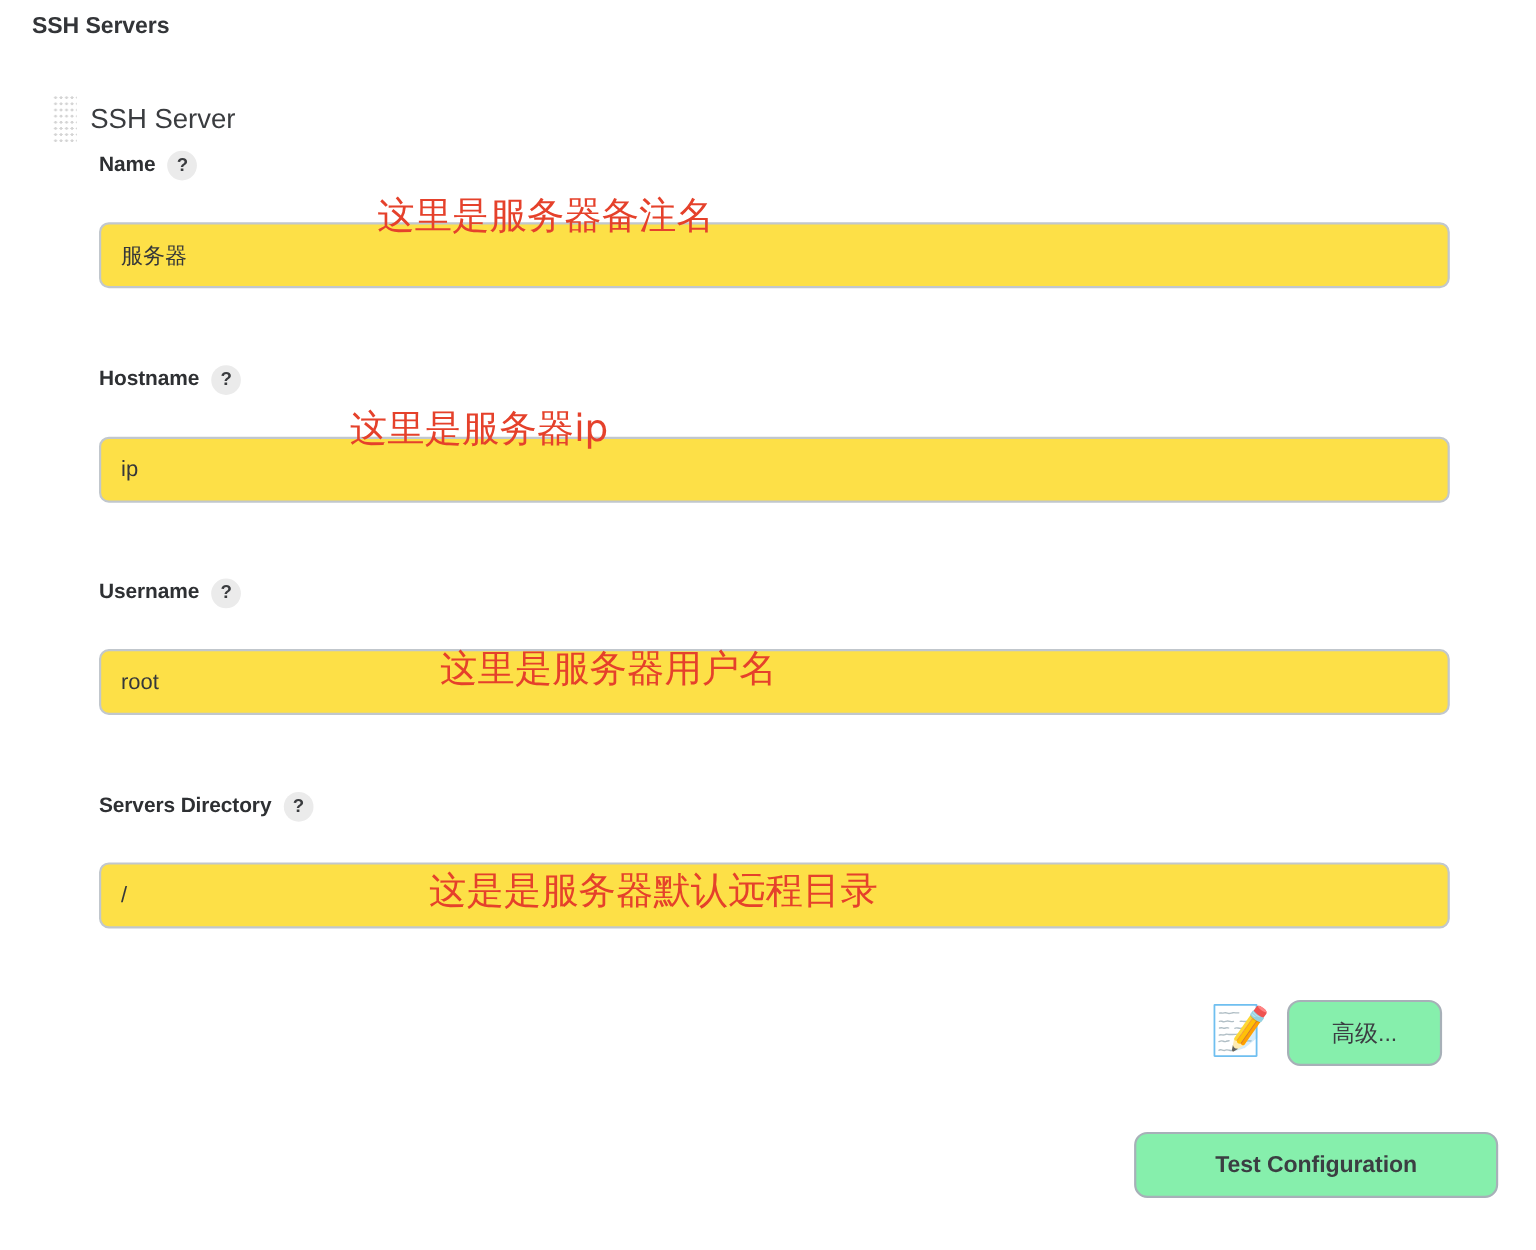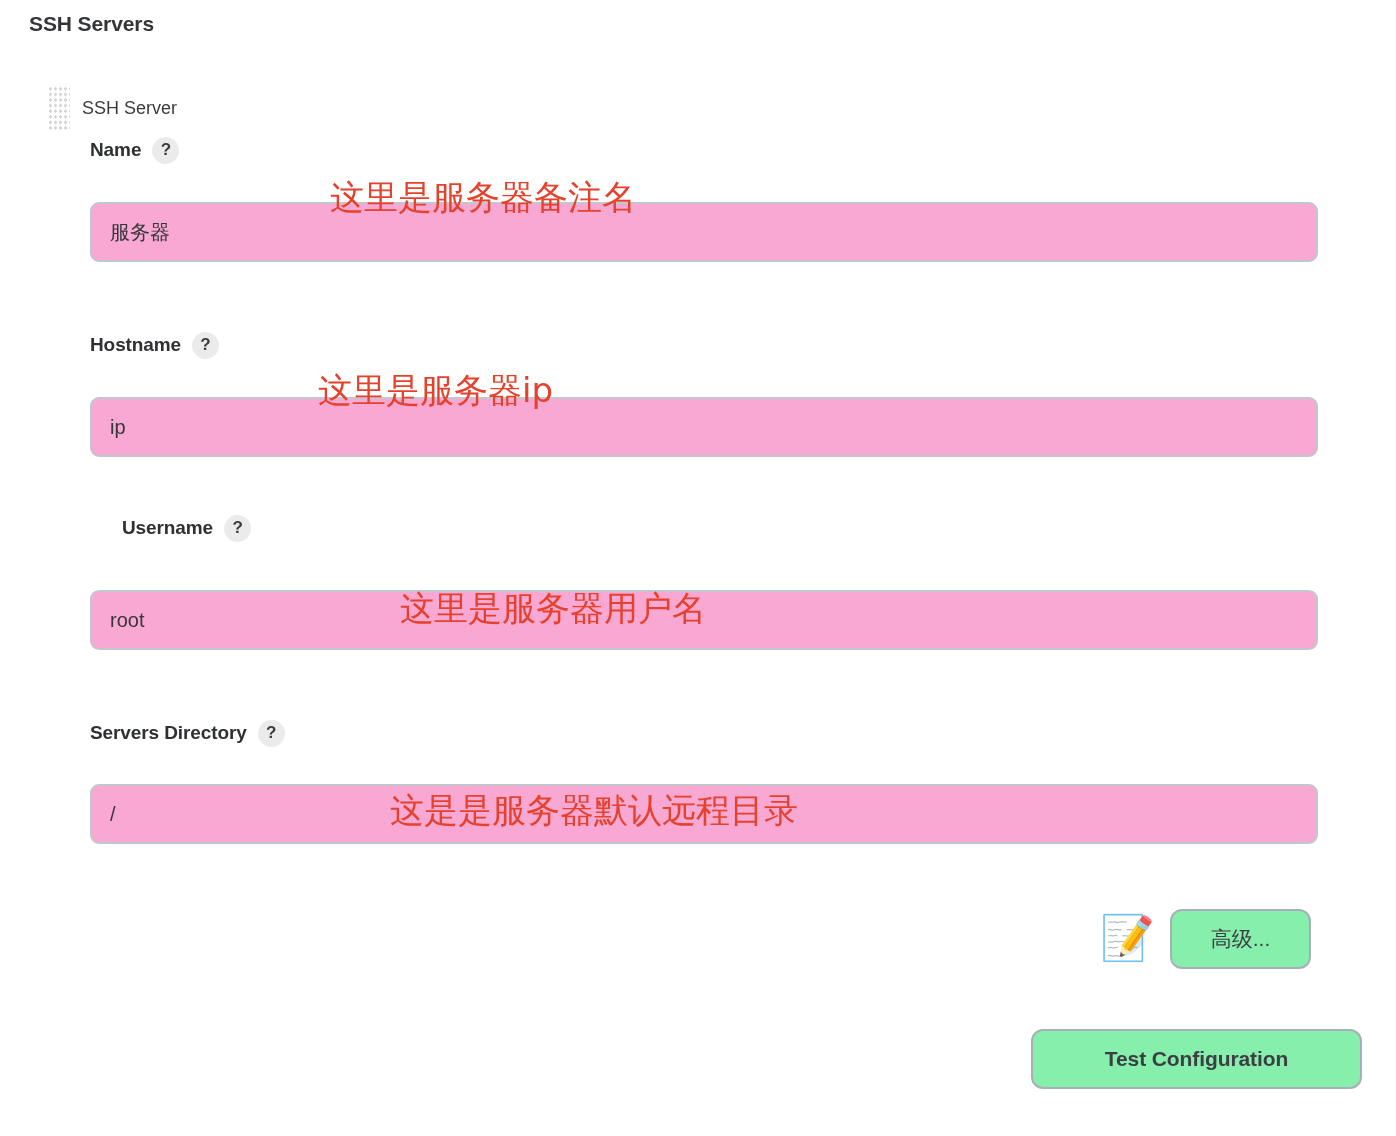--- a/index.html
+++ b/index.html
@@ -41,21 +41,21 @@
     width: 22px;
     height: 44px;
     background-image:
       radial-gradient(#d2d2d2 1.3px, transparent 1.4px);
     background-size: 5px 5.6px;
     background-position: 0 0;
     opacity: 0.95;
     flex: none;
   }
   .server-label {
-    font-size: 18px;
+    font-size: 25px;
     color: #3a3c3f;
     font-weight: normal;
     white-space: nowrap;
     line-height: 1;
   }
 
   
   .field {
     position: absolute;
     left: 90px;
@@ -89,21 +89,21 @@
     flex: none;
     padding-bottom: 1px;
     box-sizing: border-box;
   }
   .text-input {
     width: 1228px;
     height: 60px;
     box-sizing: border-box;
     border: 2px solid #c1c7cd;
     border-radius: 9px;
-    background: #f9a8d4;
+    background: #fde047;
     font-family: "Liberation Sans", "DejaVu Sans", sans-serif;
     font-size: 20px;
     color: #35373a;
     padding: 0 18px;
     outline: none;
     display: block;
   }
 
   
   .annotation {
@@ -171,32 +171,32 @@
   <div class="server-label">SSH Server</div>
 </div>
 
 <div class="field" style="top:136px;">
   <div class="field-label-row">
     <span class="field-label">Name</span>
     <span class="help-badge">?</span>
   </div>
 </div>
 <input class="text-input" style="position: absolute; left: 90px; top: 202px;" type="text" value="服务器">
-<div class="annotation" style="left:330px;top:180px;">这里是服务器备注名</div>
+<div class="annotation" style="left:343px;top:180px;font-family:Liberation Serif, serif;">这里是服务器备注名</div>
 
 <div class="field" style="top:331px;">
   <div class="field-label-row">
     <span class="field-label">Hostname</span>
     <span class="help-badge">?</span>
   </div>
 </div>
 <input class="text-input" style="position: absolute; left: 90px; top: 397px;" type="text" value="ip">
 <div class="annotation" style="left:318px;top:362px;margin-top:11px;">这里是服务器ip</div>
 
-<div class="field" style="top:514px;margin-left:32px;">
+<div class="field" style="top:525px;">
   <div class="field-label-row">
     <span class="field-label">Username</span>
     <span class="help-badge">?</span>
   </div>
 </div>
 <input class="text-input" style="position: absolute; left: 90px; top: 590px;" type="text" value="root">
 <div class="annotation" style="left:400px;top:591px;">这里是服务器用户名</div>
 
 <div class="field" style="top:719px;">
   <div class="field-label-row">

